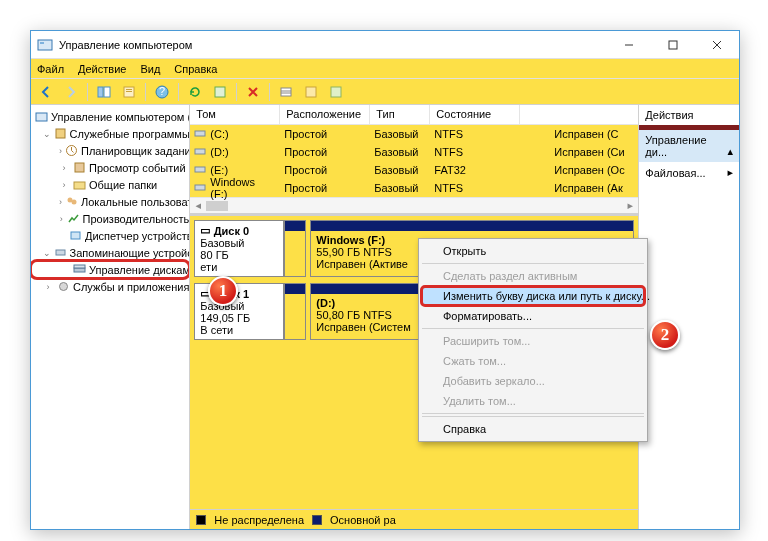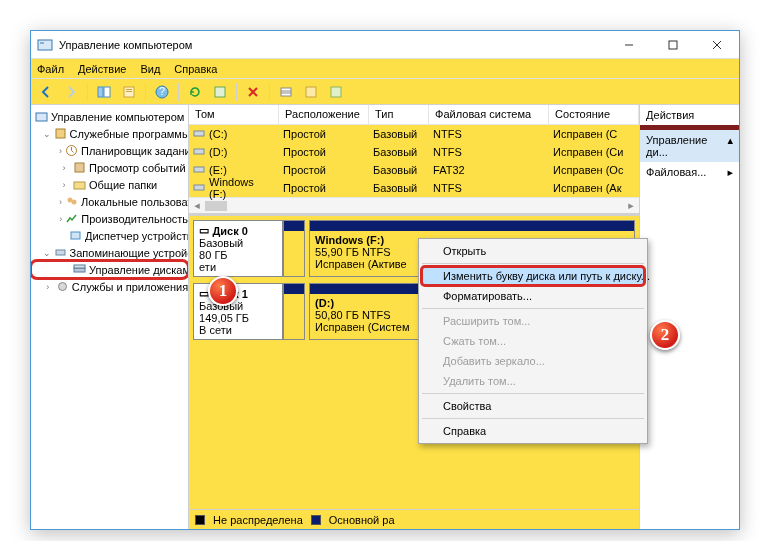--- a/index.html
+++ b/index.html
@@ -41,21 +41,21 @@
 .dinfo{width:90px;border:1px solid #888;padding:3px 5px;background:#fff}
 .dinfo .dh{display:flex;align-items:center;gap:3px;font-weight:bold}
 .dmap{flex:1;display:flex;gap:4px}
 .blk{border:1px solid #888;padding:2px 5px;position:relative}
 .blk .bar{position:absolute;left:0;right:0;top:0;height:10px;background:#0b1d6d}
 .blk .blbl{margin-top:11px;white-space:nowrap}
 .legend{height:20px;border-top:1px solid #d0d0d0;display:flex;align-items:center;gap:8px;padding:0 6px}
 .legend .sw{width:10px;height:10px;display:inline-block;border:1px solid #555}
 .actions{width:108px;border-left:1px solid #d0d0d0;background:#fff}
 .actions .ahdr{padding:4px 6px;background:#fff;border-bottom:5px solid #7f1d1d}
-.actions .arow{padding:4px 6px;display:flex;align-items:flex-start;justify-content:space-between}
+.actions .arow{padding:4px 6px;display:flex;align-items:flex-end;justify-content:space-between}
 .actions .arow.sel{background:#d6e8f7}
 .ctx{position:absolute;left:418px;top:238px;width:230px;background:#f4f4f4;border:1px solid #a7a7a7;box-shadow:2px 3px 6px rgba(0,0,0,.3);padding:2px}
 .ctx .ci{padding:4px 20px 4px 22px;white-space:nowrap}
 .ctx .ci.dis{color:#9e9e9e}
 .ctx .ci.hi{background:#bfe1ff;outline:3px solid #d82b27;outline-offset:-2px;border-radius:4px}
 .ctx hr{border:none;border-top:1px solid #d0d0d0;margin:2px 1px}
 .badge{position:absolute;width:30px;height:30px;border-radius:50%;background:radial-gradient(circle at 35% 30%,#ff7a4a,#d21c18 70%);border:2px solid #fff;box-shadow:0 2px 4px rgba(0,0,0,.5);display:flex;align-items:center;justify-content:center;color:#fff;font-size:17px;font-weight:bold;font-family:Georgia,serif}
 .badge.b1{left:208px;top:276px}
 .badge.b2{left:650px;top:320px}
 </style>
@@ -268,21 +268,20 @@
           <span class="lbl">Службы и приложения</span>
         </div>
     </div>
 
     <div class="mid">
       <div class="vols">
         <div class="vhdr">
           <div class="c0">Том</div>
           <div class="c1">Расположение</div>
           <div class="c2">Тип</div>
-          <div class="c3">Файловая система</div>
           <div class="c4">Состояние</div>
         </div>
         <div id="vrows">
             <div class="vrow">
               <div class="vicon"><svg width="12" height="12" viewBox="0 0 12 12">
                   <rect x="1" y="4" width="10" height="5" fill="#cfd8e0" stroke="#7a8a9a"></rect>
                 </svg></div>
               <div class="c0" style="width:74px">(C:)</div>
               <div class="c1">Простой</div>
               <div class="c2">Базовый</div>
@@ -393,27 +392,27 @@
           <span>Файловая...</span>
           <span>▸</span>
         </div>
     </div>
   </div>
 </div>
 
 <div class="ctx">
   <div class="ci">Открыть</div>
   <hr>
+  <div class="ci dis">Сделать раздел активным</div>
   <div class="ci hi">Изменить букву диска или путь к диску...</div>
   <div class="ci">Форматировать...</div>
   <hr>
   <div class="ci dis">Расширить том...</div>
   <div class="ci dis">Сжать том...</div>
   <div class="ci dis">Добавить зеркало...</div>
   <div class="ci dis">Удалить том...</div>
   <hr>
-  <div class="ci">Свойства</div>
   <hr>
   <div class="ci">Справка</div>
 </div>
 
 <div class="badge b1">1</div>
 <div class="badge b2">2</div>
 
 </body></html>

